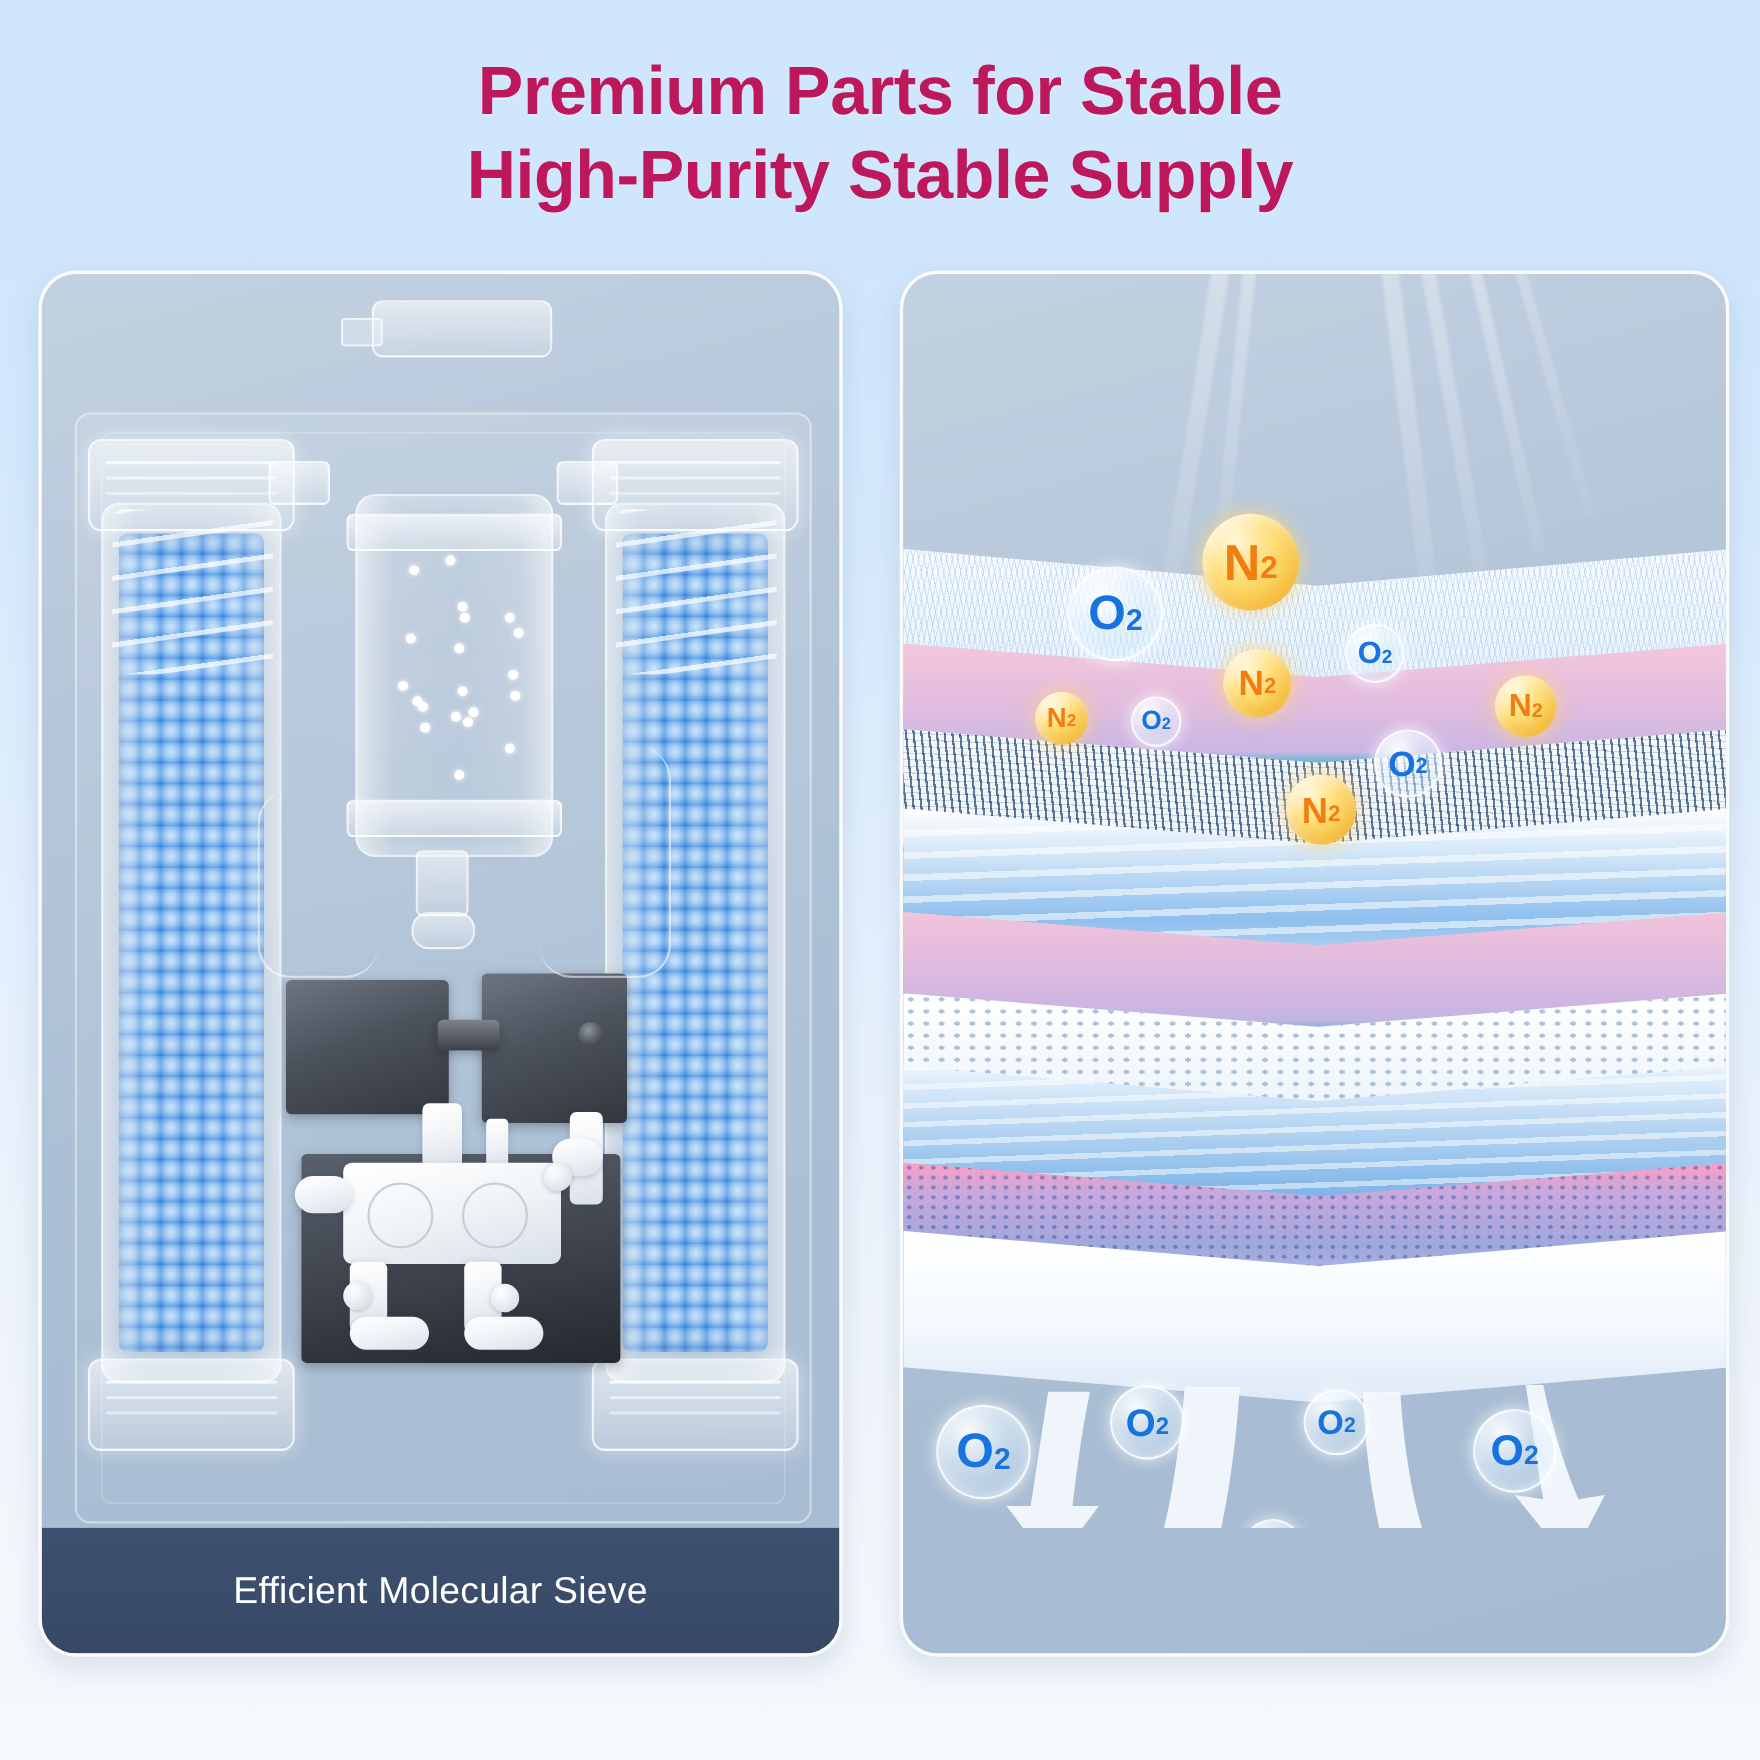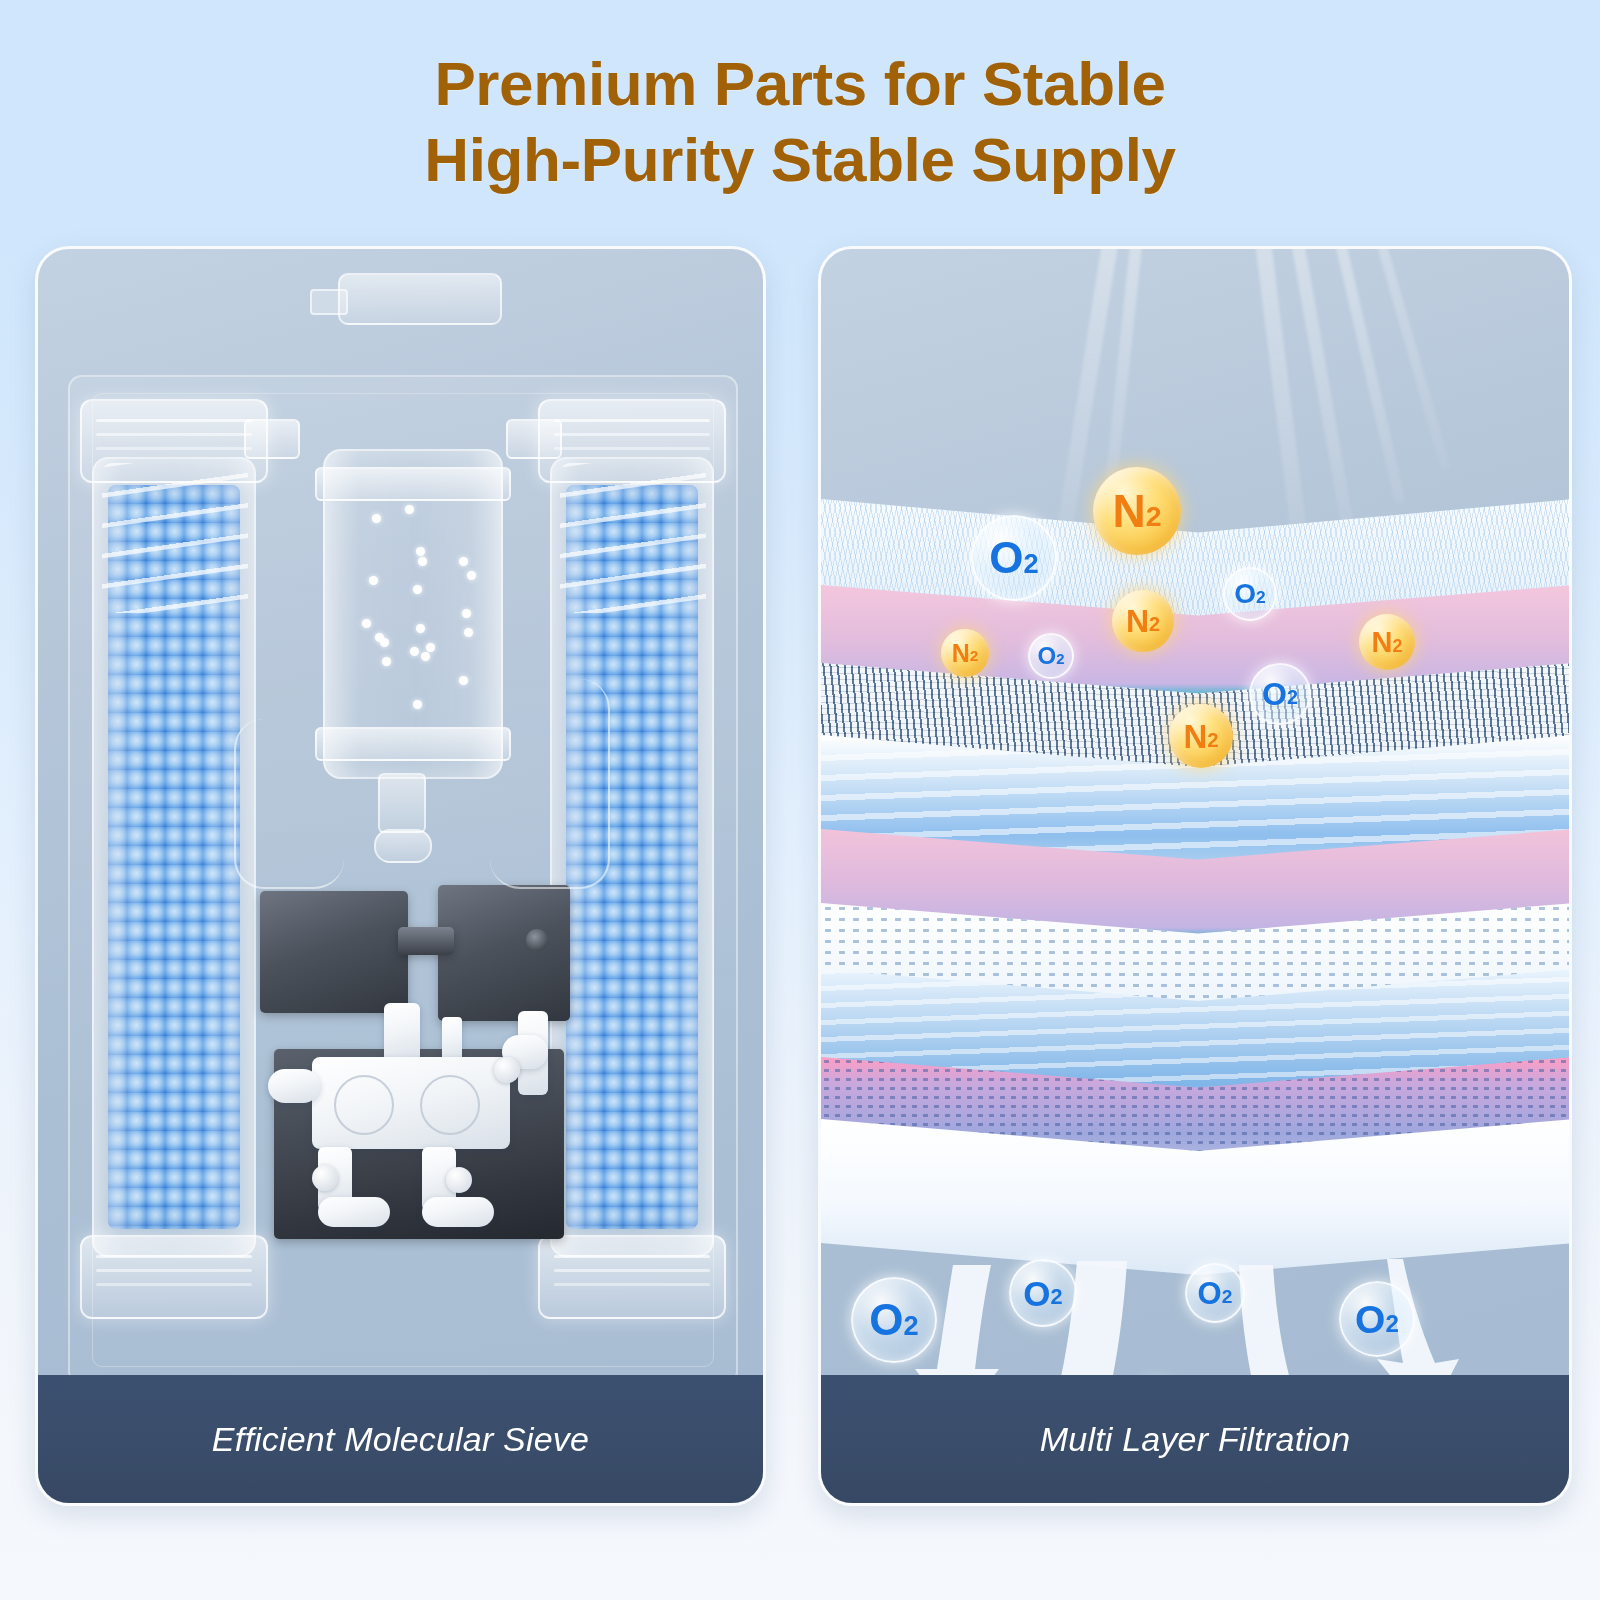--- a/index.html
+++ b/index.html
@@ -13,21 +13,21 @@
     position: relative;
   }
 
   
   .title-wrap {
     position:absolute; top:46px; left:0; width:1600px;
     text-align:center;
   }
   .title-line {
     display:block;
-    color:#a16207;
+    color:#be185d;
     font-weight:bold;
     font-size:62px;
     line-height:76px;
     letter-spacing:-0.4px;
     text-shadow:0 1px 0 rgba(255,255,255,.35);
   }
 
   
   .cards { position:absolute; top:246px; left:0; width:1600px; height:1270px; }
   .card {
@@ -38,25 +38,25 @@
     border:3px solid rgba(255,255,255,.92);
     background: linear-gradient(165deg,#c3d2e2 0%, #b5c6d9 28%, #aabfd4 62%, #a6bbd2 100%);
     box-shadow:0 10px 26px rgba(110,135,165,.22);
   }
   #card-left  { left:35px;  width:731px; }
   #card-right { left:818px; width:754px; }
 
   .card-stage { position:absolute; inset:0 0 114px 0; overflow:hidden; }
 
   .card-caption {
-    position:absolute; left:0; right:0; bottom:0; height:128px;
+    position:absolute; left:0; right:0; bottom:0; height:114px;
     background: linear-gradient(180deg,#3c506f 0%, #3a4d6b 50%, #364863 100%);
     color:#ffffff;
     display:flex; align-items:center; justify-content:center;
-    font-size:34px; letter-spacing:.2px;font-style:italic;
+    font-size:34px; letter-spacing:.2px;
   }
 
   
   .sieve { position:absolute; inset:0; }
 
   
   .chassis {
     position:absolute; left:30px; top:126px; width:670px; height:1010px;
     border:2px solid rgba(255,255,255,.42);
     border-radius:14px;
@@ -518,18 +518,15 @@
             <span>O</span>
               <sub>2</sub>
           </div>
           <div class="mol o2" style="left:308px;top:122px;width:56px;height:56px;font-size:29px">
             
           </div>
         </div>
 
       </div>
     </div>
-    <div class="card-caption">
-      <span>Multi Layer Filtration</span>
-    </div>
   </div>
 
 </div>
 
 </body></html>

